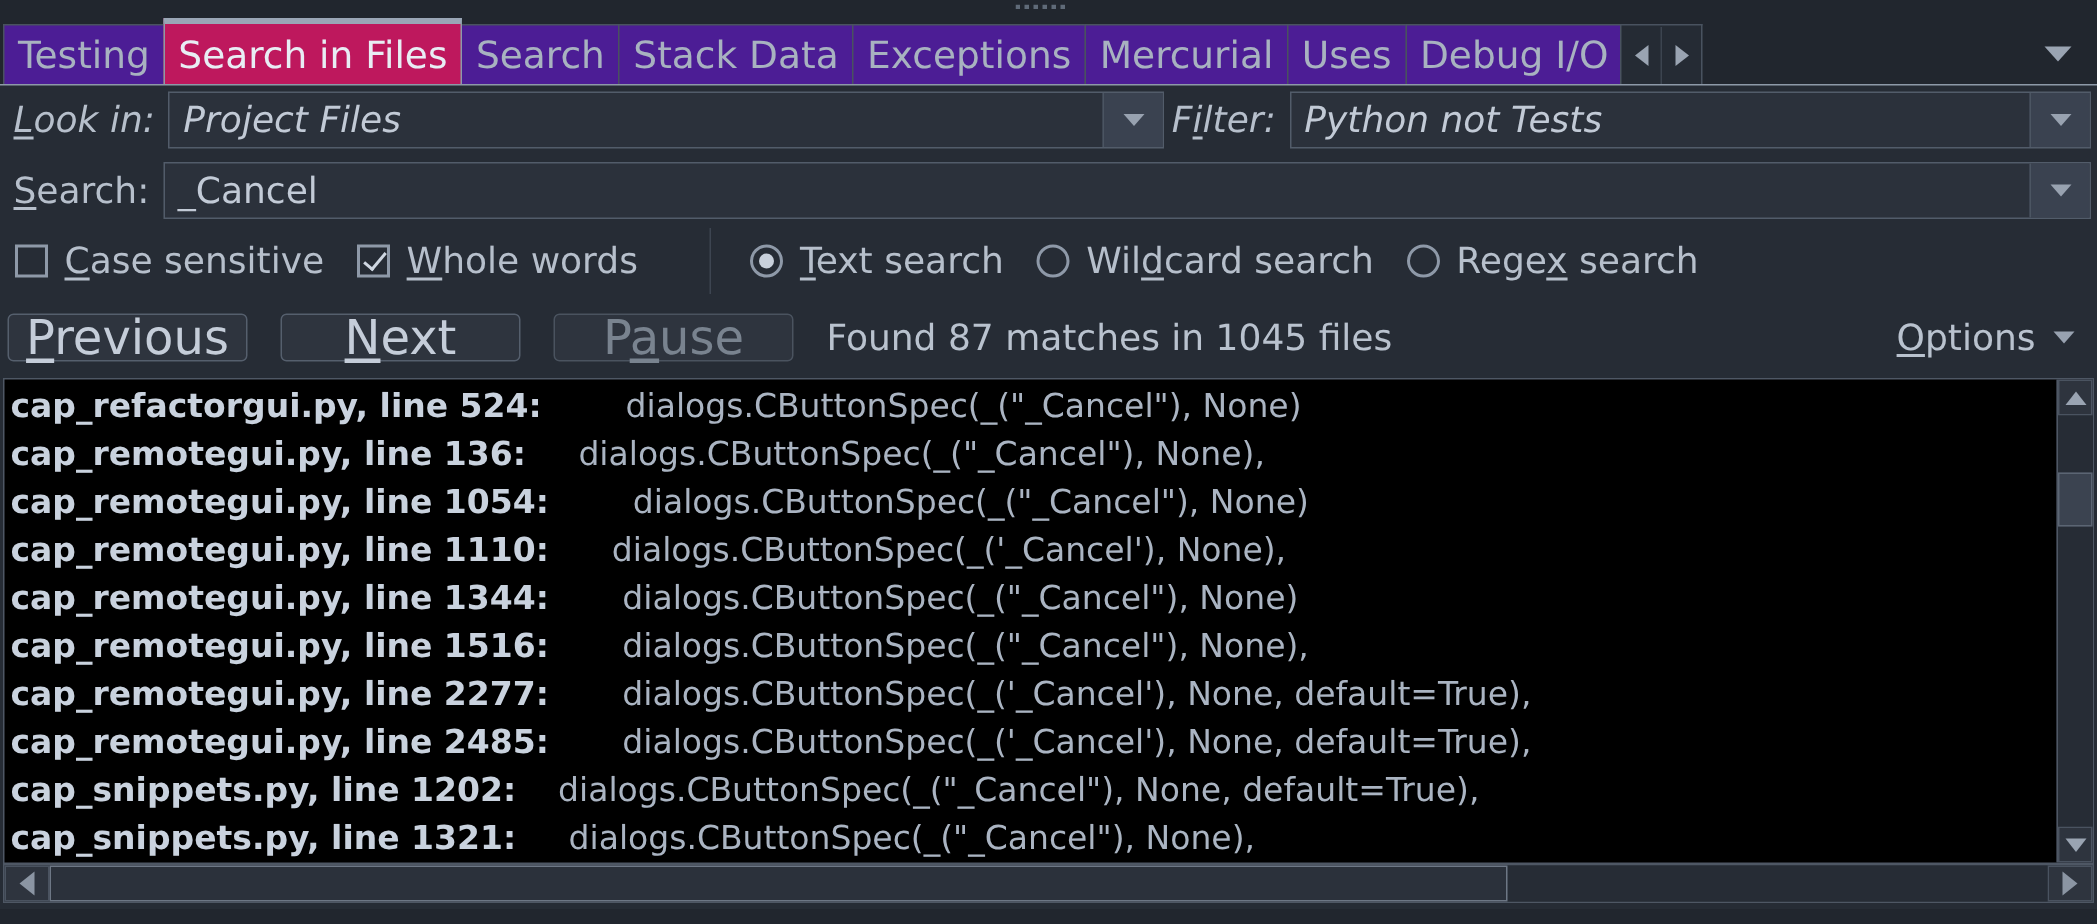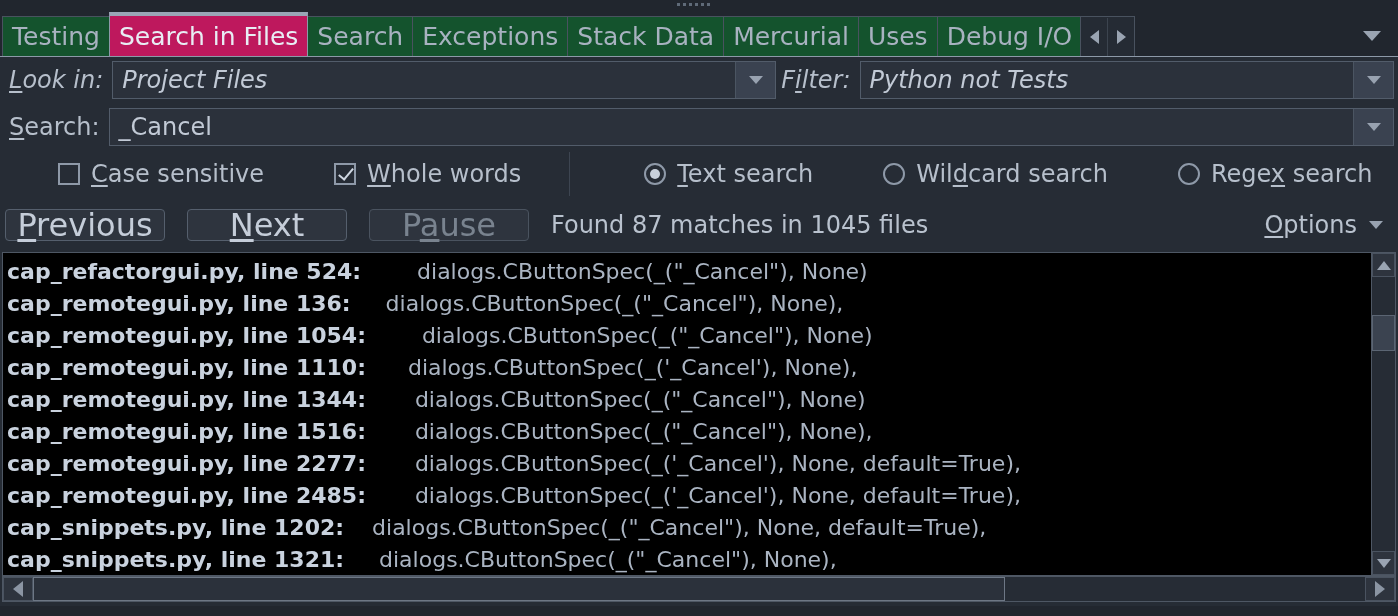--- a/index.html
+++ b/index.html
@@ -53,21 +53,21 @@
   }
   .tab {
     height: 40px;
     padding: 0 9px;
     display: flex; align-items: center;
     font-size: 25px;
     color: #a8b2c0;
     border: 1px solid #4a5musk;
     border: 1px solid #49525f;
     border-bottom: none;
-    background: #14532d;
+    background: #4c1d95;
     margin-right: -1px;
     white-space: nowrap;
     letter-spacing: 0px;
   }
   .tab.active {
     background: #be185d;
     color: #e8edf4;
     border-top: 4px solid #9aa6b6;
     border-left: 1px solid #8d99a8;
     border-right: 1px solid #8d99a8;
@@ -178,21 +178,20 @@
   .optgrp.boxed {
     border-right: 1px solid #3d4551;
     padding-right: 26px;
   }
   .chk-item, .rad-item {
     display: flex; align-items: center;
     margin-right: 22px;
     font-size: 24px;
     color: #b6bfcb;
     white-space: nowrap;
-    margin-left: 48px;
   }
   .chk {
     width: 22px; height: 22px;
     border: 2px solid #8e99a8;
     margin-right: 11px;
     background: #262c35;
     position: relative;
     flex: none;
   }
   .chk.on::after {
@@ -376,24 +375,24 @@
     <div class="tab">
       <span>Testing</span>
     </div>
     <div class="tab active">
       <span>Search in Files</span>
     </div>
     <div class="tab">
       <span>Search</span>
     </div>
     <div class="tab">
+      <span>Stack Data</span>
+    </div>
+    <div class="tab">
       <span>Exceptions</span>
-    </div>
-    <div class="tab">
-      <span>Stack Data</span>
     </div>
     <div class="tab">
       <span>Mercurial</span>
     </div>
     <div class="tab">
       <span>Uses</span>
     </div>
     <div class="tab">
       <span>Debug I/O</span>
     </div>

